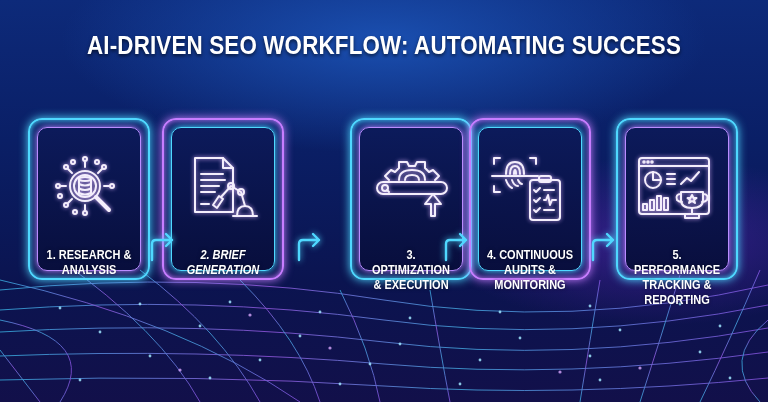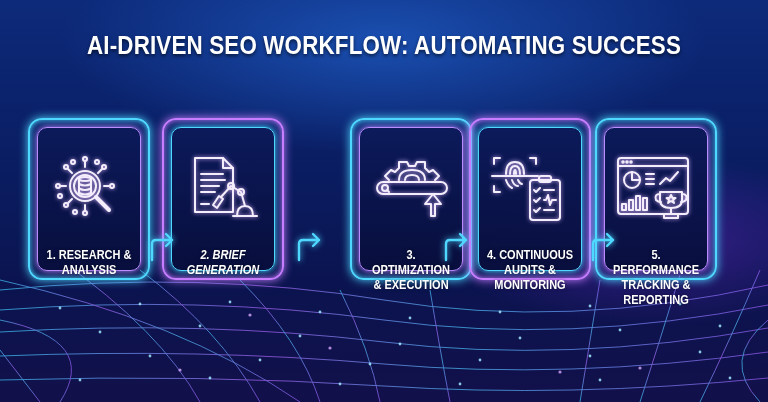--- a/index.html
+++ b/index.html
@@ -199,21 +199,21 @@
       <path d="M44 40 L46 42 L50 38 M54 40 H64"></path>
       <path d="M44 50 L46 52 L50 48 M54 50 H56 L58 45 L60 55 L62 50 H66"></path>
       <path d="M44 60 L46 62 L50 58 M54 60 H64"></path>
     </g>
   </svg>
   <div class="label">4. CONTINUOUS
 AUDITS &amp;
 MONITORING</div>
 </div>
 
-<div class="card" style="left:595px; --c:#4fd8ff; --c2:#b98cff;">
+<div class="card" style="left:616px; --c:#4fd8ff; --c2:#b98cff;">
   <div class="outer"></div>
   <div class="inner"></div>
   <svg class="icon" viewBox="0 0 80 80">
     <g class="ico-stroke">
       <rect x="2" y="8" width="70" height="56" rx="3"></rect>
       <path d="M2 16 H72"></path>
       <circle cx="7" cy="12" r="0.8"></circle>
         <circle cx="11" cy="12" r="0.8"></circle>
         <circle cx="15" cy="12" r="0.8"></circle>
       <circle cx="16" cy="30" r="8"></circle>

